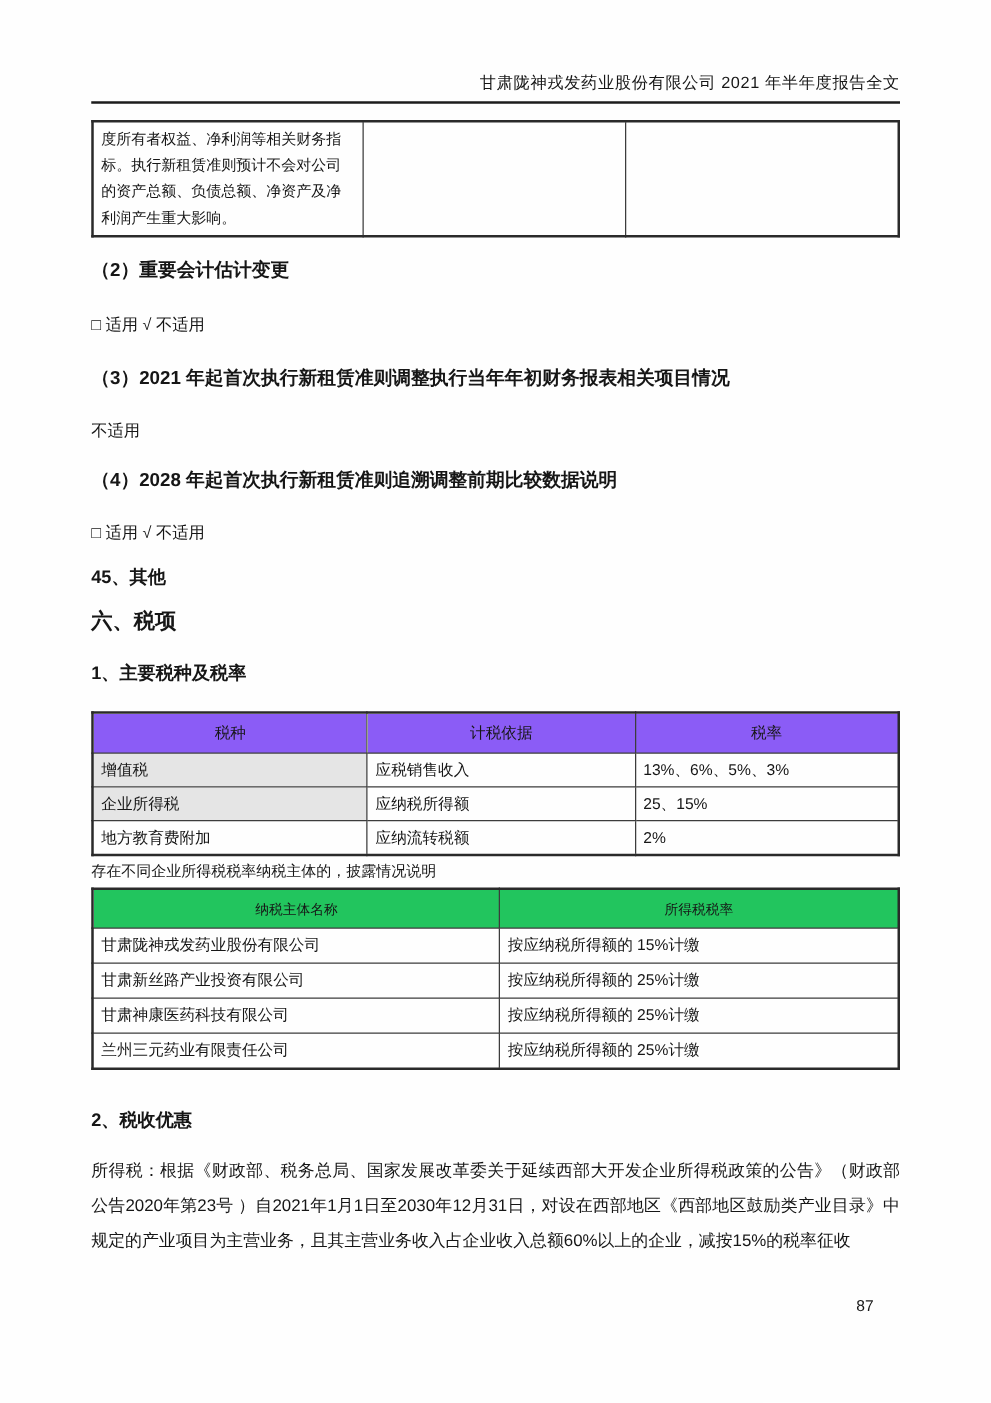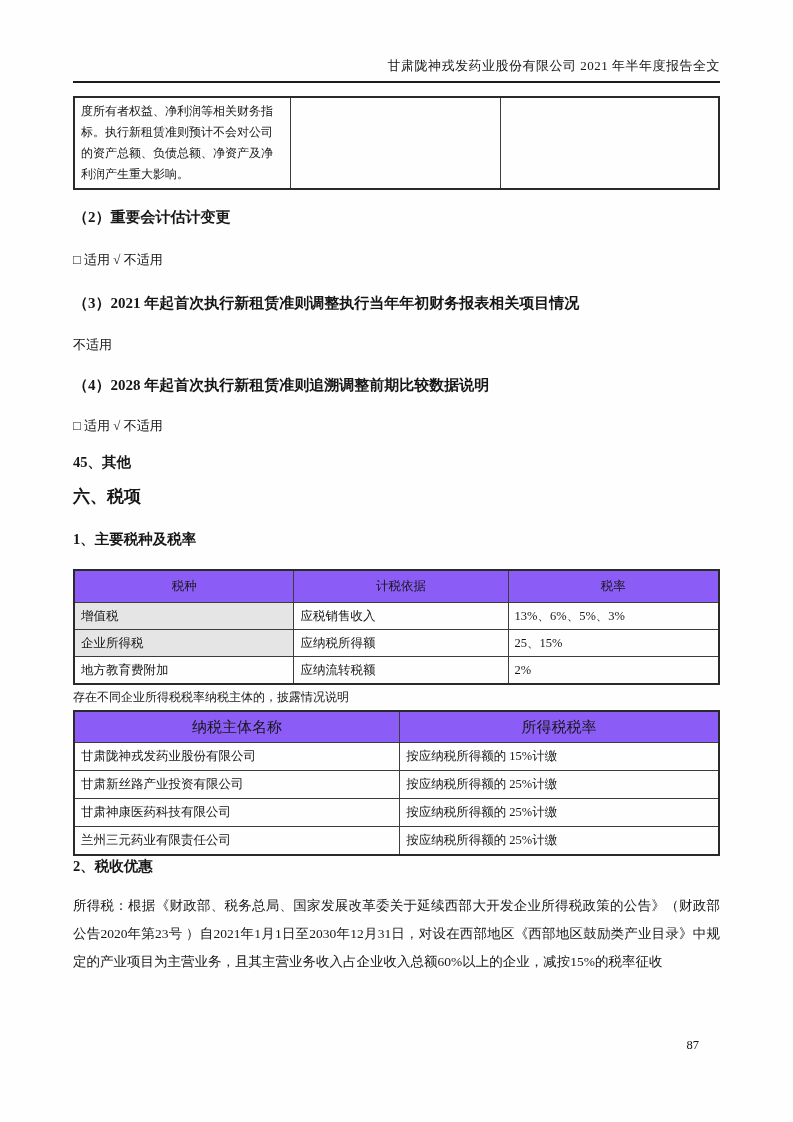--- a/index.html
+++ b/index.html
@@ -4,21 +4,21 @@
 <style>
   html,body { margin:0; padding:0; background:#ffffff; }
   .page {
     position: relative;
     width: 793px;
     height: 1122px;
     margin: 0 auto;
     background: #fefefe;
     box-sizing: border-box;
     padding: 57px 73px 0 73px;
-    font-family: Liberation Serif, serif;
+    font-family: Liberation Sans, sans-serif;
     color: #161616;
     overflow: hidden;
   }
   .doc-header {
     text-align: right;
     font-size: 13px;
     line-height: 17px;
     padding-bottom: 7px;
     border-bottom: 2px solid #1c1c1c;
     letter-spacing: 0.5px;
@@ -42,21 +42,21 @@
 
   .m-h2   { margin-top: 17px; }
   .m-app1 { margin-top: 24px; }
   .m-h3   { margin-top: 25px; }
   .m-na   { margin-top: 23px; }
   .m-h4   { margin-top: 22px; }
   .m-app2 { margin-top: 22px; }
   .m-h45  { margin-top: 19px; }
   .m-h6   { margin-top: 14px; }
   .m-h1t  { margin-top: 22px; }
-  .m-h2t  { margin-top: 1px; }
+  .m-h2t  { margin-top: 32px; }
 
   .plain { font-size: 13px; line-height: 17px; }
 
   
   .tax-table { margin-top: 20px; }
   .tax-table th {
     height: 29px;
     background: #8b5cf6;
     font-weight: normal;
     font-size: 12.5px;
@@ -69,23 +69,23 @@
     text-align: left;
   }
   .shaded { background: #e5e5e5; }
 
   .tax-note { margin-top: 4px; font-size: 12px; line-height: 16px; }
 
   
   .entity-table { margin-top: 5px; }
   .entity-table th {
     height: 28px;
-    background: #8b5cf6;
+    background: #22c55e;
     font-weight: normal;
-    font-size: 15px;
+    font-size: 11px;
     text-align: center;
   }
   .entity-table td {
     height: 27px;
     font-size: 12.5px;
     padding: 0 4px 0 6px;
     text-align: left;
   }
 
   .incentive-paragraph {

